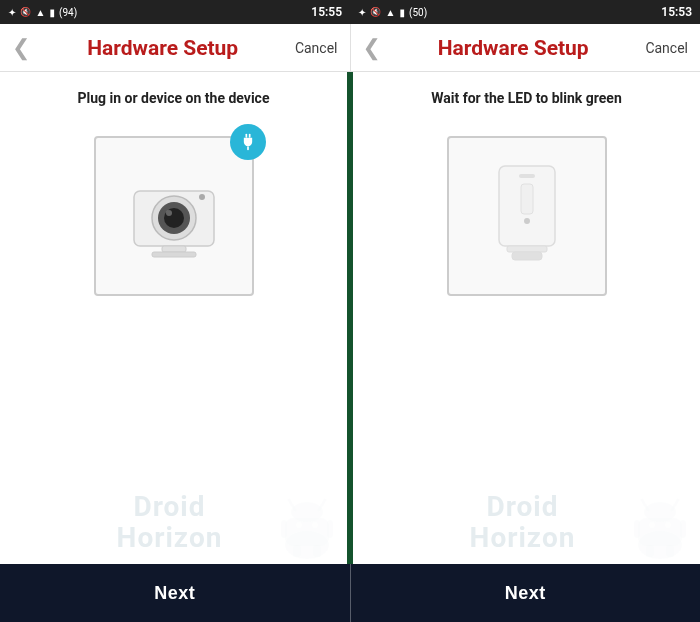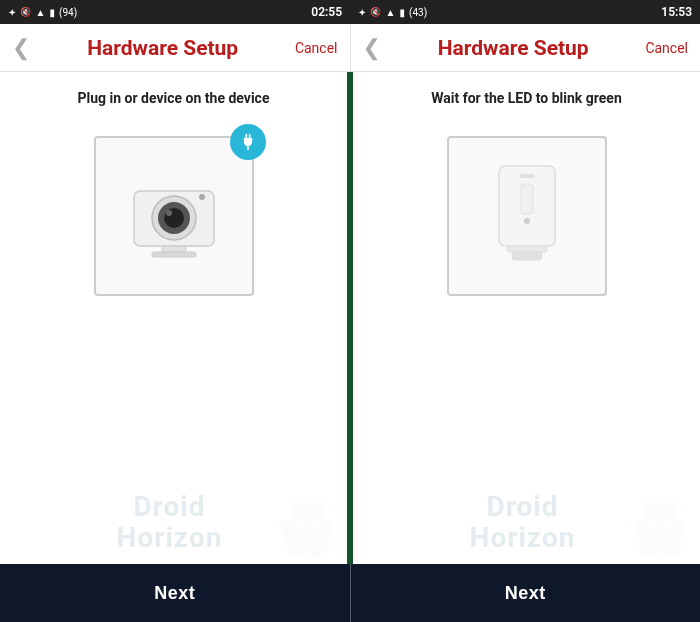--- a/index.html
+++ b/index.html
@@ -63,21 +63,21 @@
       cursor: pointer;
     }
     .nav-title {
       color: #b91c1c;
       font-size: 21px;
       font-weight: 700;
       text-align: center;
       flex: 1;
     }
     .nav-cancel {
-      color: #b91c1c;
+      color: #404040;
       font-size: 14px;
       font-weight: 400;
       cursor: pointer;
     }
 
     
     .main-area {
       display: flex;
       flex: 1;
       overflow: hidden;
@@ -186,29 +186,29 @@
 
 <div class="status-bars">
   <div class="status-bar">
     <div class="status-bar-left">
       <span style="font-size:10px;">✦</span>
       <span style="font-size:9px;">🔇</span>
       <span style="font-size:10px;">▲</span>
       <span style="font-size:10px;">▮</span>
       <span style="font-size:10px;">(94)</span>
     </div>
-    <span style="font-size:12px;font-weight:600;">02:55</span>
+    <span style="font-size:12px;font-weight:600;">15:55</span>
   </div>
   <div class="status-bar">
     <div class="status-bar-left">
       <span style="font-size:10px;">✦</span>
       <span style="font-size:9px;">🔇</span>
       <span style="font-size:10px;">▲</span>
       <span style="font-size:10px;">▮</span>
-      <span style="font-size:10px;">(43)</span>
+      <span style="font-size:10px;">(50)</span>
     </div>
     <span style="font-size:12px;font-weight:600;">15:53</span>
   </div>
 </div>
 
 <div class="nav-bars">
   <div class="nav-bar">
     <span class="nav-back">❮</span>
     <span class="nav-title">Hardware Setup</span>
     <span class="nav-cancel">Cancel</span>

